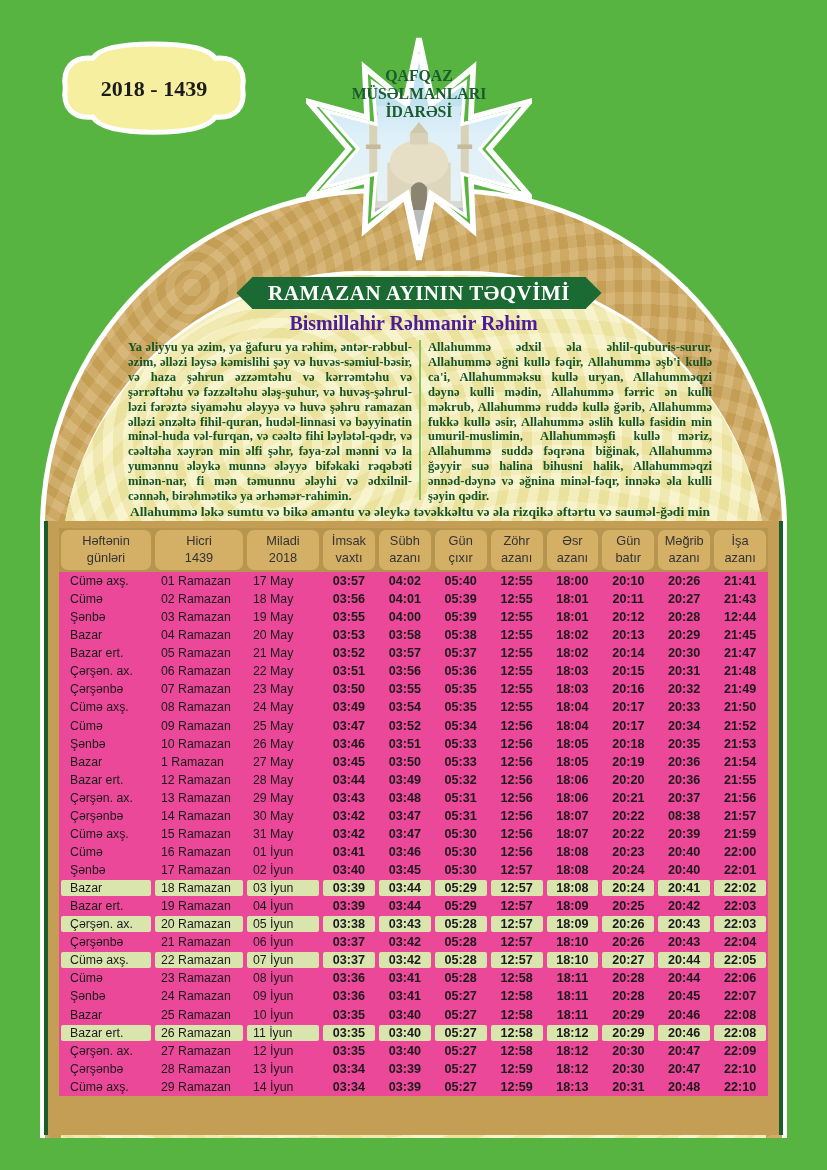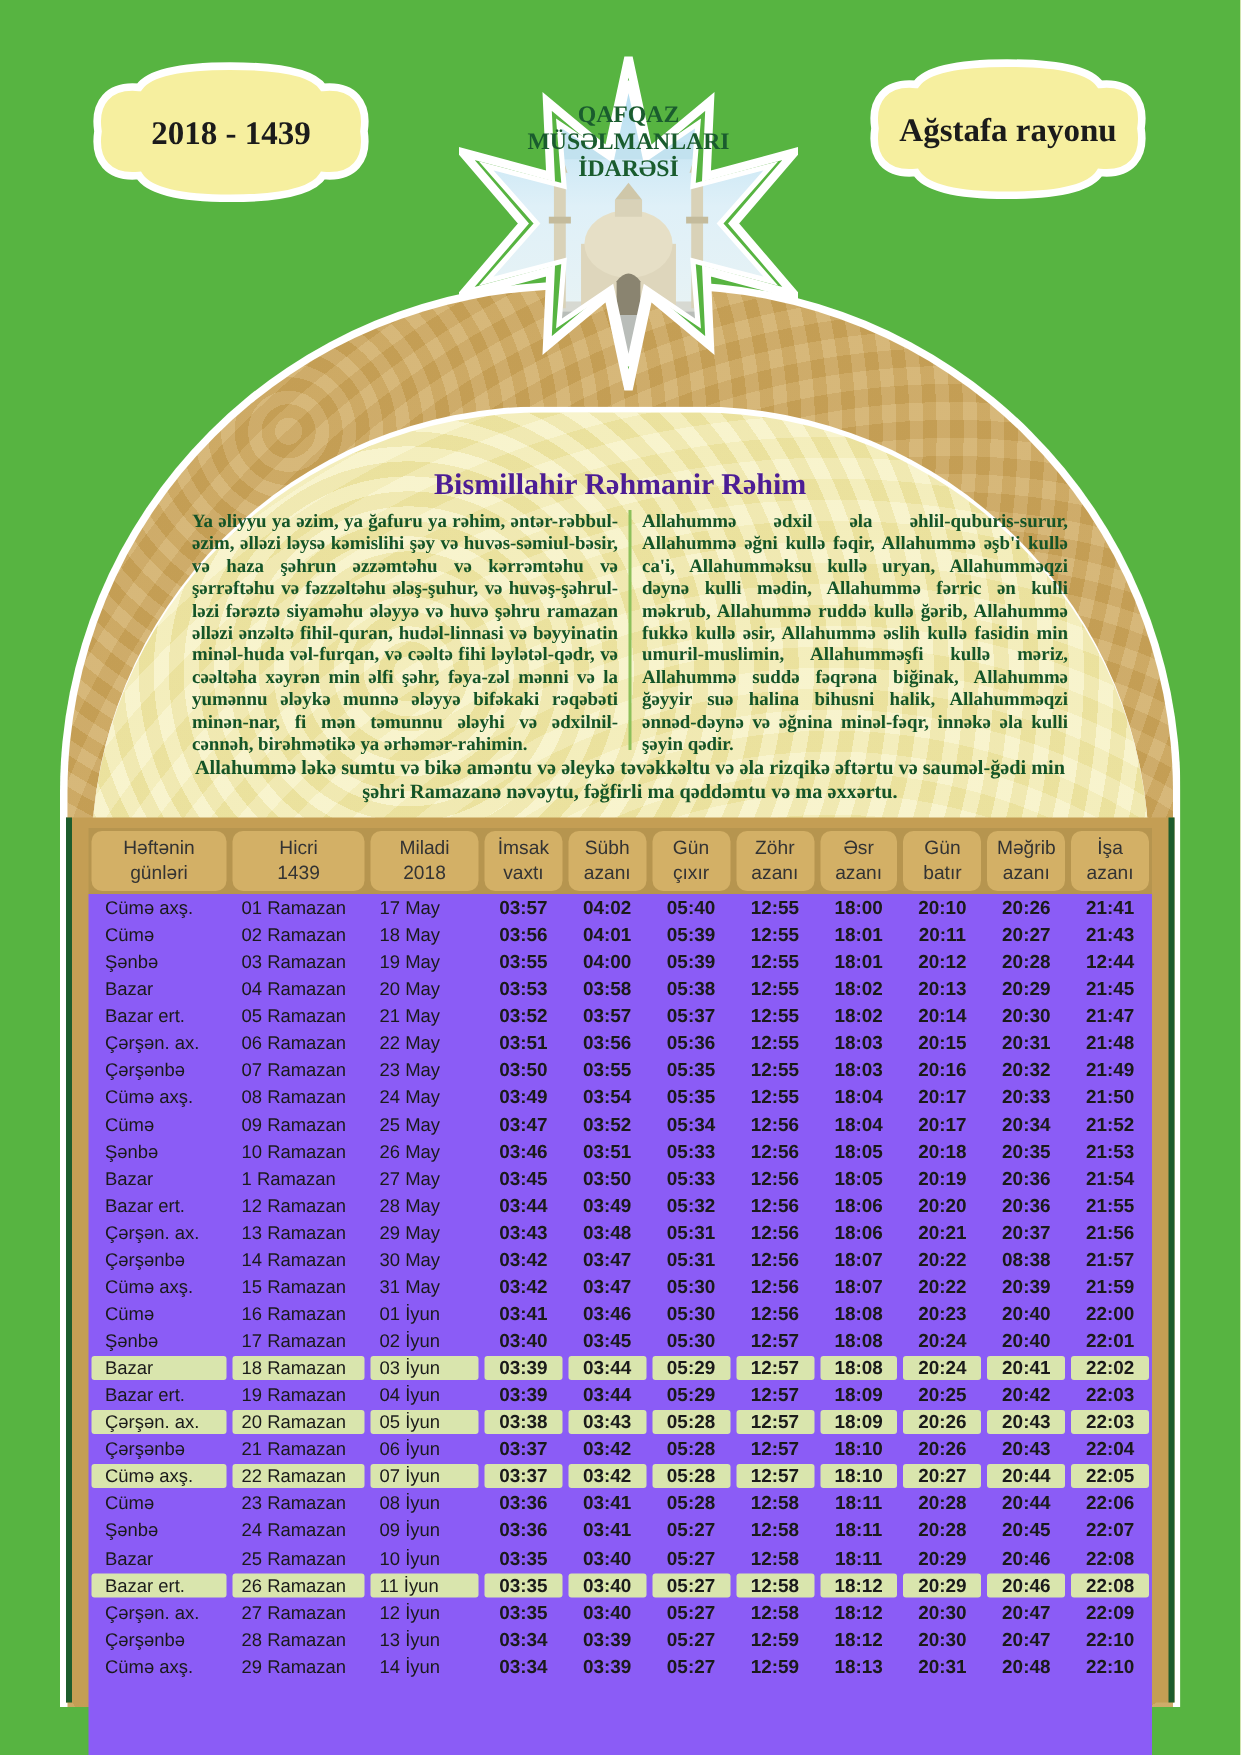--- a/index.html
+++ b/index.html
@@ -67,32 +67,32 @@
   .prayer-bottom{
     position:absolute;left:120px;top:504px;width:600px;text-align:center;
     font-family:"Liberation Serif",serif;font-weight:bold;font-size:13.5px;line-height:16px;color:#145427;
   }
 
   
   .table-frame{
     position:absolute;left:44px;right:44px;top:521px;bottom:35px;
     background:#c49e54;
     border-left:4px solid #1c5c2c;border-right:4px solid #1c5c2c;
-    padding:7px 11px 12px 11px;box-sizing:border-box;margin-top:24px;
+    padding:7px 11px 12px 11px;box-sizing:border-box;
   }
   .theader{
     display:grid;grid-template-columns:90px 88px 72px repeat(8,1fr);
     column-gap:4px;background:#b6954f;padding:2px 2px;height:44px;box-sizing:border-box;
   }
   .hcell{
     background:#d3b066;border-radius:7px;
     display:flex;flex-direction:column;align-items:center;justify-content:center;
     font-size:12.8px;line-height:1.3;color:#333;text-align:center;
   }
-  .tbody{background:#8b5cf6;height:588px;}
+  .tbody{background:#ec4899;height:524px;}
   .trow{
     display:grid;grid-template-columns:90px 88px 72px repeat(8,1fr);
     column-gap:4px;height:18.07px;align-items:center;padding:0 2px;
   }
   .trow .c{height:16px;display:flex;align-items:center;justify-content:center;
     font-size:12.3px;color:#1a1a1a;white-space:nowrap;}
   .trow .c.day{justify-content:flex-start;padding-left:9px;}
   .trow .c.hicri{justify-content:flex-start;padding-left:6px;}
   .trow .c.mil{justify-content:flex-start;padding-left:6px;}
   .trow .c.t{font-weight:bold;font-size:12.6px;}
@@ -114,27 +114,20 @@
   </div>
 
   <div class="badge badge-left">
     <svg viewBox="0 0 225 95">
       <path d="M25,47 C22,28 32,16 52,18 C60,6 90,4 112,4 C135,4 165,6 173,18 C193,16 203,28 200,47
                C203,66 193,78 173,76 C165,89 135,91 112,91 C90,91 60,89 52,76 C32,78 22,66 25,47 Z" fill="#f6ef9f" stroke="#ffffff" stroke-width="5"></path>
     </svg>
     <div class="badge-label">2018 - 1439</div>
   </div>
 
-  <div class="badge badge-right">
-    <svg viewBox="0 0 225 95">
-      <path d="M25,47 C22,28 32,16 52,18 C60,6 90,4 112,4 C135,4 165,6 173,18 C193,16 203,28 200,47
-               C203,66 193,78 173,76 C165,89 135,91 112,91 C90,91 60,89 52,76 C32,78 22,66 25,47 Z" fill="#f6ef9f" stroke="#ffffff" stroke-width="5"></path>
-    </svg>
-    <div class="badge-label">Ağstafa rayonu</div>
-  </div>
 
   <div class="emblem">
     <svg viewBox="0 0 200 200" width="226" height="226">
       <defs>
         <clipPath id="innerStar">
           <path d="M100,16 L110,62 L141,41 L138,78 L184,66 L154,100 L184,134 L138,122 L141,159 L110,138 L100,184 L90,138 L59,159 L62,122 L16,134 L46,100 L16,66 L62,78 L59,41 L90,62 Z"></path>
         </clipPath>
         <linearGradient id="sky" x1="0" y1="0" x2="0" y2="1">
           <stop offset="0" stop-color="#a9d9ef"></stop>
           <stop offset="0.45" stop-color="#dff0f8"></stop>
@@ -166,20 +159,23 @@
       </g>
 
       <path d="M100,16 L110,62 L141,41 L138,78 L184,66 L154,100 L184,134 L138,122 L141,159 L110,138 L100,184 L90,138 L59,159 L62,122 L16,134 L46,100 L16,66 L62,78 L59,41 L90,62 Z" fill="none" stroke="#ffffff" stroke-width="3"></path>
 
       <text x="100" y="40" text-anchor="middle" font-family="Liberation Serif, serif" font-weight="bold" font-size="14" fill="#1a5c2e">QAFQAZ</text>
       <text x="100" y="56" text-anchor="middle" font-family="Liberation Serif, serif" font-weight="bold" font-size="14" fill="#1a5c2e">MÜSƏLMANLARI</text>
       <text x="100" y="72" text-anchor="middle" font-family="Liberation Serif, serif" font-weight="bold" font-size="14" fill="#1a5c2e">İDARƏSİ</text>
     </svg>
   </div>
 
+  <div class="banner">
+    <span>RAMAZAN AYININ TƏQVİMİ</span>
+  </div>
 
   <div class="bismillah">Bismillahir Rəhmanir Rəhim</div>
 
   <div class="prayer-cols">
     <div class="prayer-col">Ya əliyyu ya əzim, ya ğafuru ya rəhim, əntər-rəbbul-əzim, əlləzi ləysə kəmislihi şəy və huvəs-səmiul-bəsir, və haza şəhrun əzzəmtəhu və kərrəmtəhu və şərrəftəhu və fəzzəltəhu ələş-şuhur, və huvəş-şəhrul-ləzi fərəztə siyaməhu ələyyə və huvə şəhru ramazan əlləzi ənzəltə fihil-quran, hudəl-linnasi və bəyyinatin minəl-huda vəl-furqan, və cəəltə fihi ləylətəl-qədr, və cəəltəha xəyrən min əlfi şəhr, fəya-zəl mənni və la yumənnu ələykə munnə ələyyə bifəkaki rəqəbəti minən-nar, fi mən təmunnu ələyhi və ədxilnil-cənnəh, birəhmətikə ya ərhəmər-rahimin.</div>
     <div class="col-divider"></div>
     <div class="prayer-col">Allahummə ədxil əla əhlil-quburis-surur, Allahummə əğni kullə fəqir, Allahummə əşb'i kullə ca'i, Allahumməksu kullə uryan, Allahumməqzi dəynə kulli mədin, Allahummə fərric ən kulli məkrub, Allahummə ruddə kullə ğərib, Allahummə fukkə kullə əsir, Allahummə əslih kullə fasidin min umuril-muslimin, Allahumməşfi kullə məriz, Allahummə suddə fəqrəna biğinak, Allahummə  ğəyyir suə halina bihusni halik, Allahumməqzi ənnəd-dəynə və əğnina minəl-fəqr, innəkə əla kulli şəyin qədir.</div>
   </div>
 
   <div class="prayer-bottom">Allahummə ləkə sumtu və bikə aməntu və əleykə təvəkkəltu və əla rizqikə əftərtu və sauməl-ğədi min şəhri Ramazanə nəvəytu, fəğfirli ma qəddəmtu və ma əxxərtu.</div>

